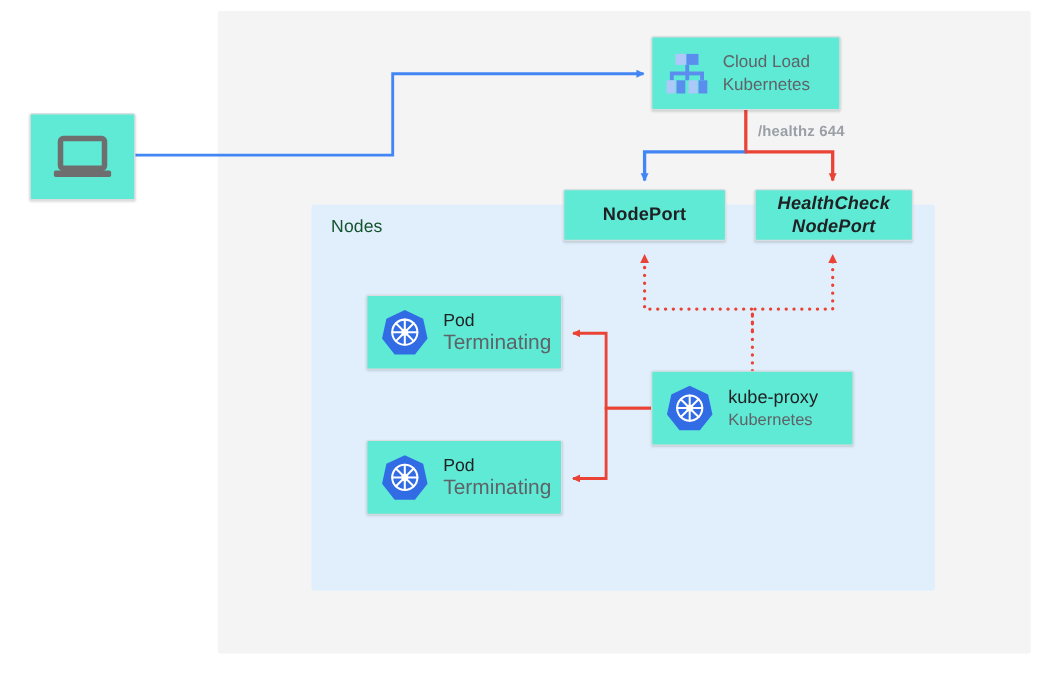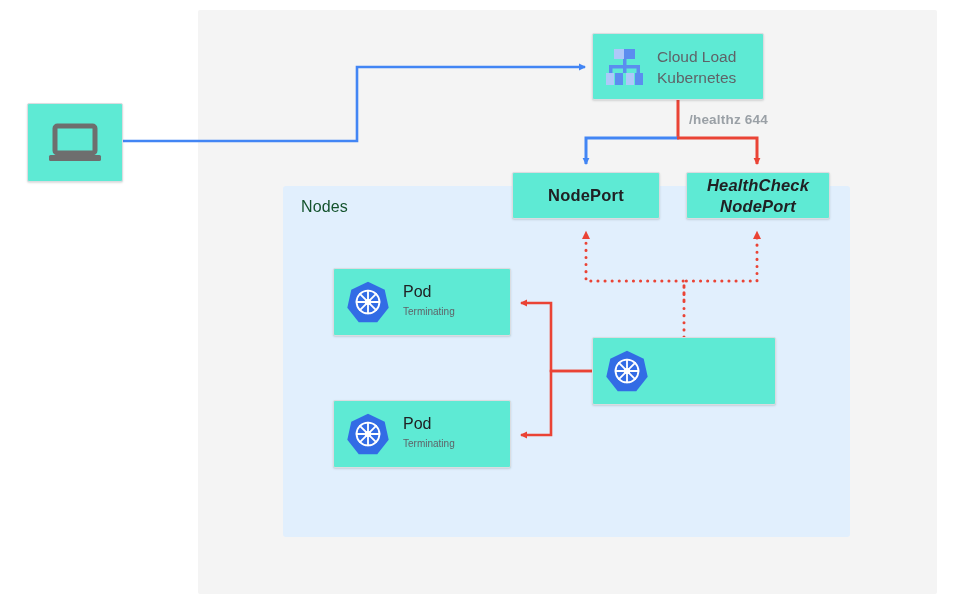--- a/index.html
+++ b/index.html
@@ -104,21 +104,21 @@
   }
   .pod-card-1 { top: 268px; }
   .pod-card-2 { top: 400px; }
   .pod-text { margin-left: 13px; }
   .pod-title {
     font-size: 16px;
     line-height: 20px;
     color: #202124;
   }
   .pod-sub {
-    font-size: 10px;
+    font-size: 19px;
     line-height: 20px;
     color: #5f6368;
   }
 
   
   .kp-card {
     left: 592px; top: 337px;
     width: 184px; height: 68px;
     display: flex; align-items: center;
     padding-left: 12px;
@@ -292,15 +292,19 @@
         <line x1="50" y1="24" x2="50" y2="42"></line>
         <line x1="50" y1="58" x2="50" y2="76"></line>
         <line x1="24" y1="50" x2="42" y2="50"></line>
         <line x1="58" y1="50" x2="76" y2="50"></line>
         <line x1="31.6" y1="31.6" x2="44.7" y2="44.7"></line>
         <line x1="55.3" y1="55.3" x2="68.4" y2="68.4"></line>
         <line x1="68.4" y1="31.6" x2="55.3" y2="44.7"></line>
         <line x1="44.7" y1="55.3" x2="31.6" y2="68.4"></line>
       </g>
     </svg>
+    <div class="kp-text">
+      <div class="kp-title">kube-proxy</div>
+      <div class="kp-sub">Kubernetes</div>
+    </div>
   </div>
 
 </div>
 
 </body></html>

